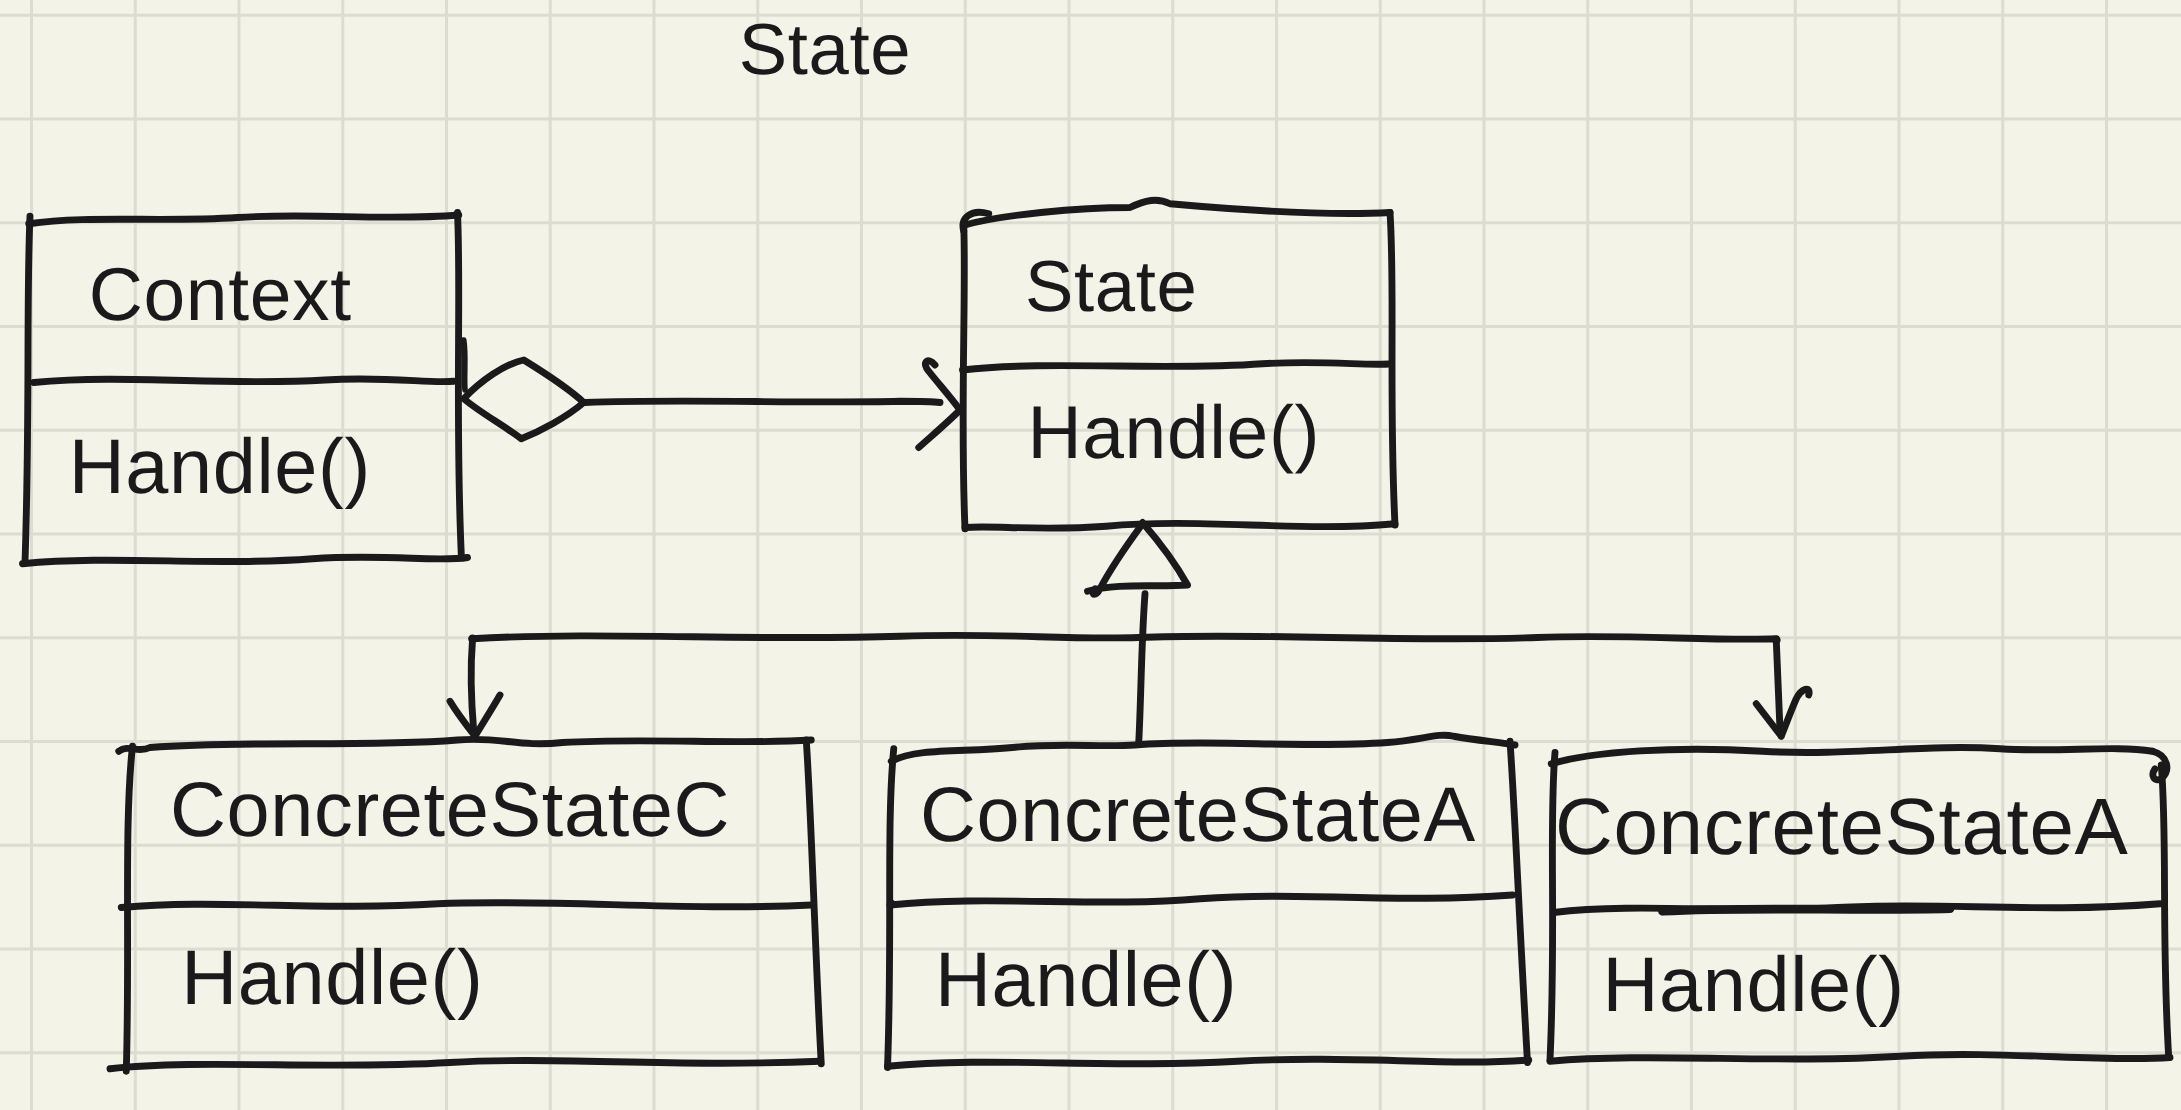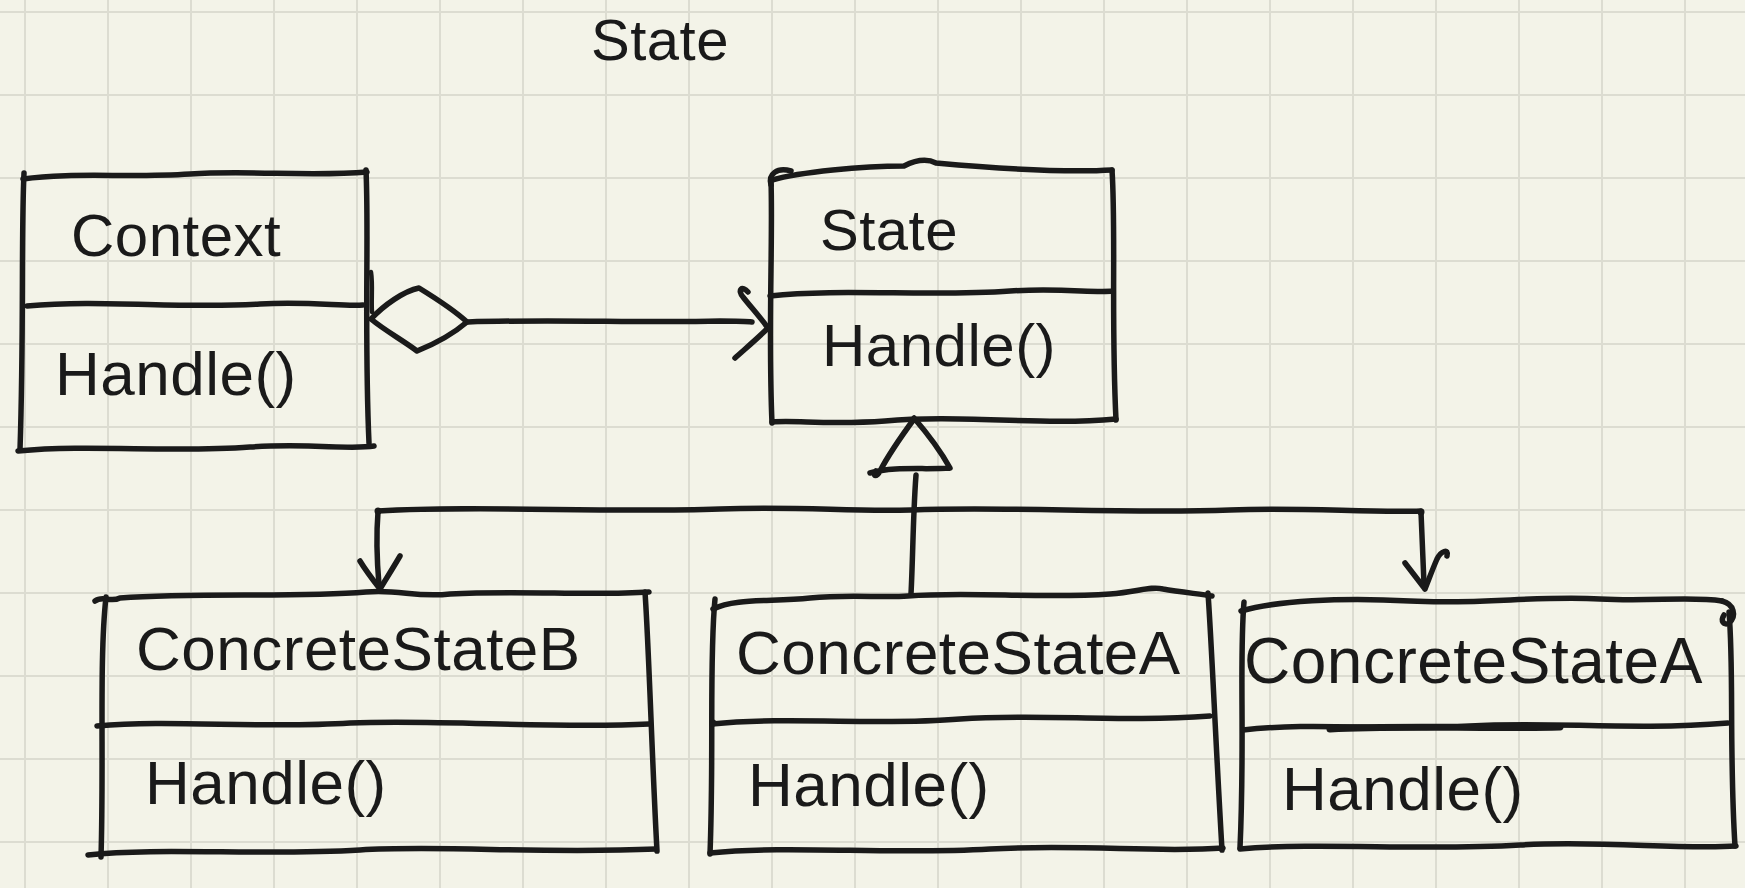--- a/index.html
+++ b/index.html
@@ -131,21 +131,21 @@
   </svg>
 
   <div class="label title-label">State</div>
 
   <div class="label context-name">Context</div>
   <div class="label context-method">Handle()</div>
 
   <div class="label state-name">State</div>
   <div class="label state-method">Handle()</div>
 
-  <div class="label csa-name">ConcreteStateB</div>
+  <div class="label csa-name">ConcreteStateC</div>
   <div class="label csa-method">Handle()</div>
 
   <div class="label csb-name">ConcreteStateA</div>
   <div class="label csb-method">Handle()</div>
 
   <div class="label csc-name">ConcreteStateA</div>
   <div class="label csc-method">Handle()</div>
 </div>
 
 </body></html>

